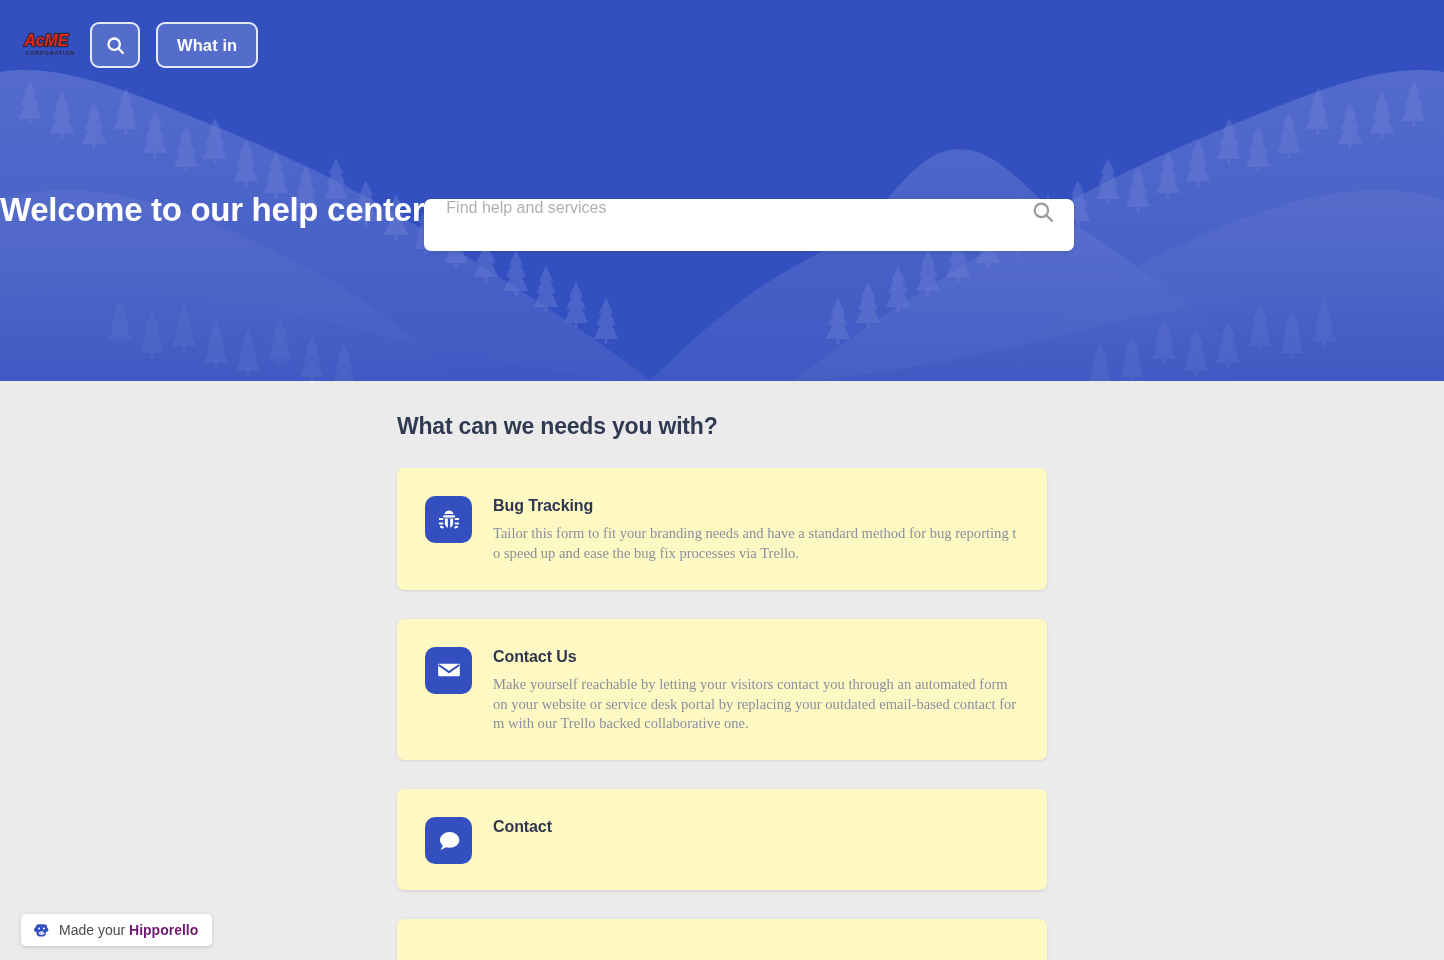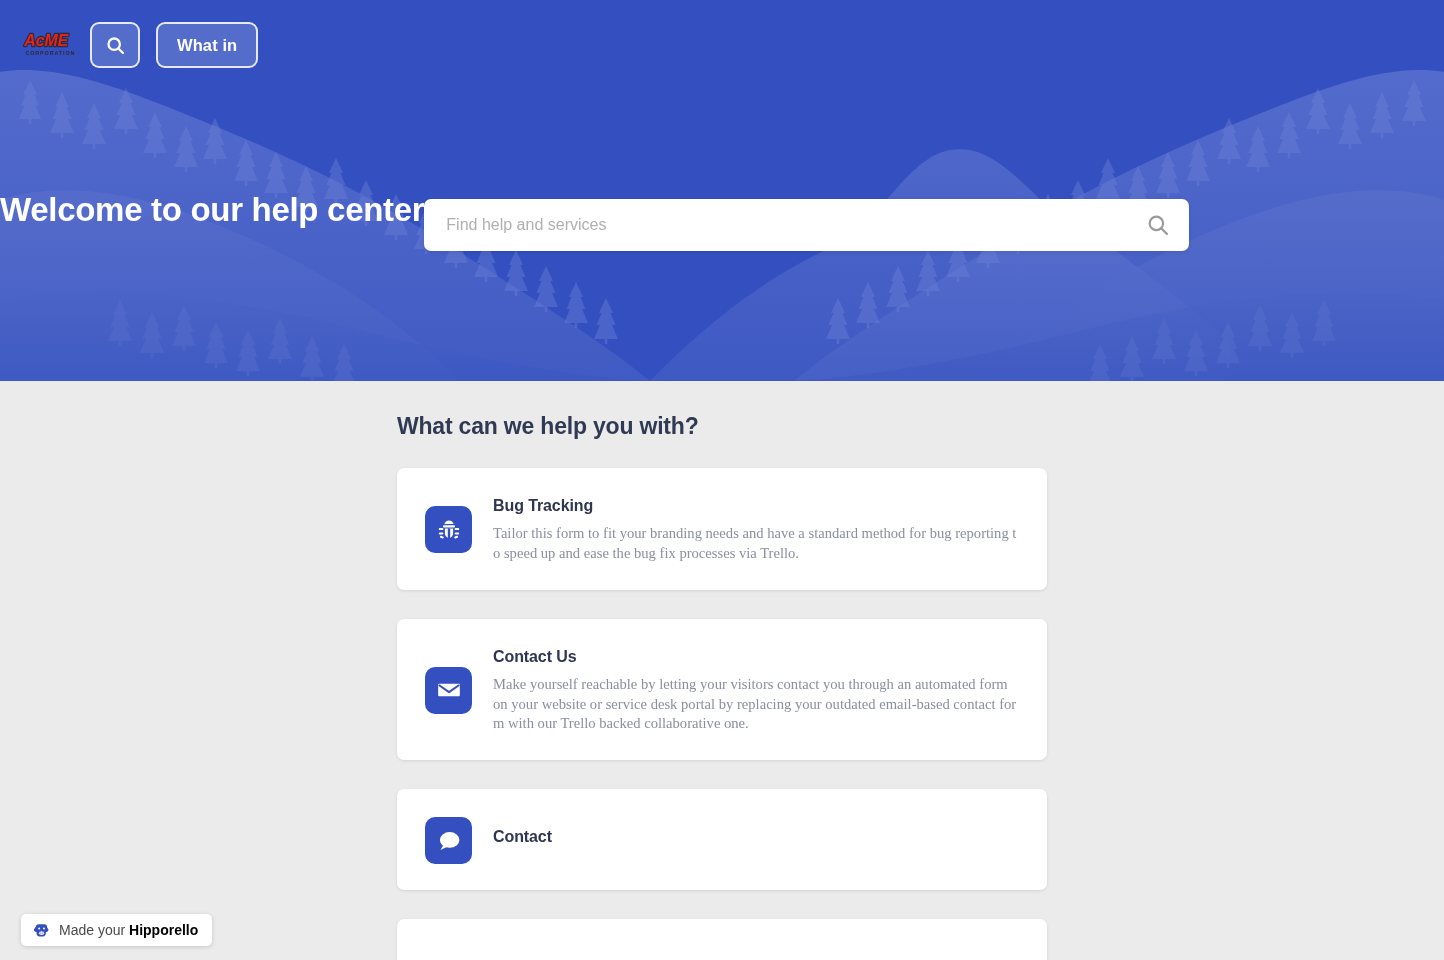--- a/index.html
+++ b/index.html
@@ -109,26 +109,26 @@
     color: #ffffff;
     font-size: 33px;
     font-weight: bold;
     letter-spacing: -0.3px;
     text-align: center;
     line-height: 1.2;
   }
 
   .search-wrap {
     margin-top: 31px;
-    width: 765px;
+    width: 650px;
     height: 52px;
     background: #ffffff;
     border-radius: 7px;
     display: flex;
-    align-items: center;
+    align-items: flex-start;
     padding: 0 18px 0 22px;
     box-shadow: 0 1px 4px rgba(0,0,0,0.10);
   }
 
   .search-input {
     flex: 1;
     border: none;
     outline: none;
     font-size: 16px;
     color: #4a4a4a;
@@ -152,27 +152,27 @@
 
   .section-title {
     font-size: 23px;
     font-weight: bold;
     color: #303a52;
     letter-spacing: -0.2px;
     margin-bottom: 28px;
   }
 
   .card {
-    background: #ffffff;
+    background: #fef9c3;
     border-radius: 7px;
     box-shadow: 0 1px 3px rgba(30,40,90,0.12);
     padding: 28px 30px 26px 28px;
     margin-bottom: 29px;
     display: flex;
-    align-items: center;
+    align-items: flex-start;
     gap: 21px;
     cursor: pointer;
   }
 
   .card-icon {
     flex: 0 0 auto;
     width: 47px;
     height: 47px;
     border-radius: 10px;
     background: #3450c0;
@@ -214,21 +214,21 @@
     padding: 0 14px 0 11px;
     z-index: 50;
     cursor: pointer;
   }
 
   .made-with-text {
     font-size: 14px;
     color: #4a4a4a;
     white-space: nowrap;
   }
-  .made-with-text b { color: #000000; }
+  .made-with-text b { color: #701a75; }
 </style>
 </head>
 <body>
 
 <div class="hero">
 
   <svg class="hero-scene" viewBox="0 0 1444 381" preserveAspectRatio="none">
     <defs>
       <linearGradient id="gLight" x1="0" y1="0" x2="0" y2="1">
         <stop offset="0%" stop-color="#7386d8"></stop>
@@ -368,21 +368,21 @@
           </svg>
         </span>
       </div>
     </div>
   </div>
 </div>
 
 <div class="main">
   <div class="content-col">
 
-    <h2 class="section-title">What can we help you with?</h2>
+    <h2 class="section-title">What can we needs you with?</h2>
 
     <div class="card">
       <div class="card-icon">
         <svg width="26" height="26" viewBox="0 0 24 24" fill="#ffffff">
           <path d="M12 3.2c-2.1 0-3.8 1.4-4.3 3.3h8.6C15.8 4.6 14.1 3.2 12 3.2z"></path>
           <rect x="6.4" y="7.6" width="11.2" height="2.1" rx="1"></rect>
           <path d="M8.2 10.6h7.6v4.1c0 2.5-1.7 4.5-3.8 4.5s-3.8-2-3.8-4.5v-4.1z"></path>
           <rect x="10.9" y="10.4" width="2.2" height="9.2" fill="#3450c0"></rect>
           <rect x="2.6" y="10.2" width="4.2" height="1.9" rx="0.9"></rect>
           <rect x="17.2" y="10.2" width="4.2" height="1.9" rx="0.9"></rect>

